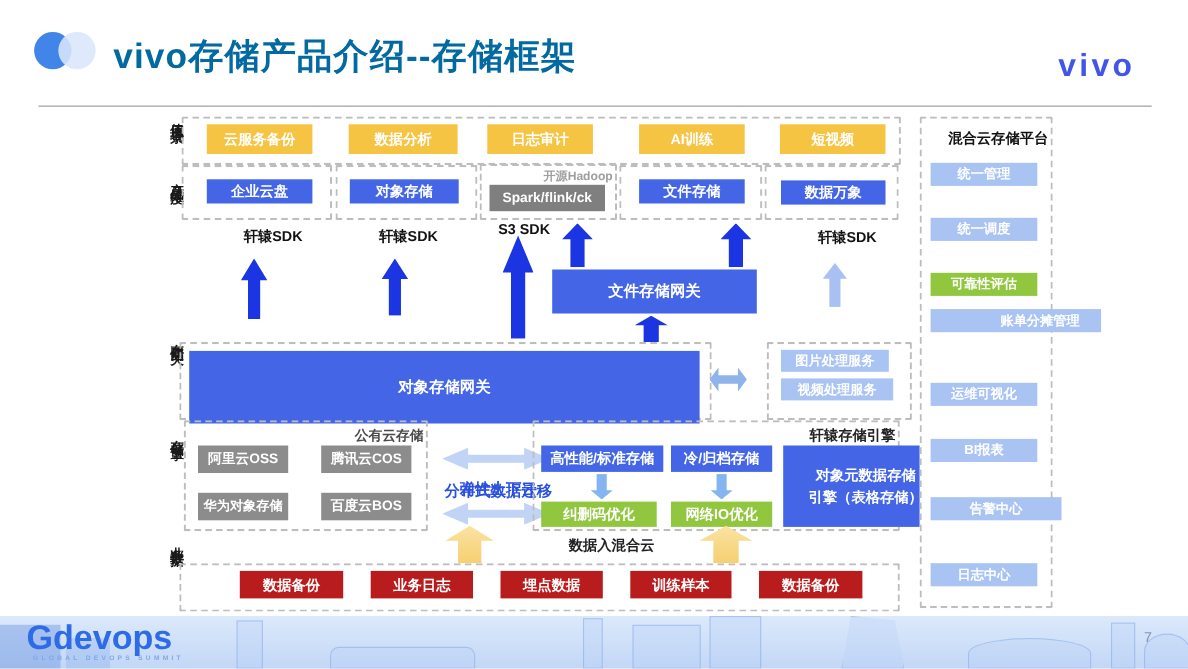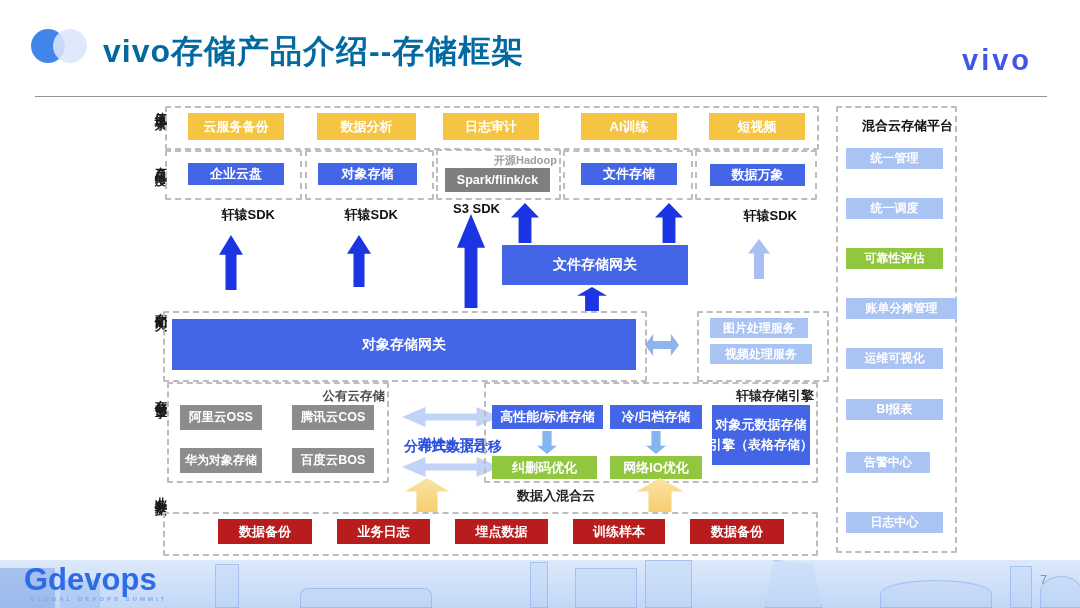--- a/index.html
+++ b/index.html
@@ -92,21 +92,21 @@
   <div class="arrow-up" style="left:347px;top:235px;width:24px;height:52px;"></div>
   <div class="arrow-up" style="left:457px;top:214px;width:28px;height:94px;"></div>
   <div class="arrow-up" style="left:511px;top:203px;width:28px;height:40px;"></div>
   <div class="arrow-up" style="left:655px;top:203px;width:28px;height:40px;"></div>
   <div class="arrow-up" style="left:577px;top:287px;width:30px;height:24px;"></div>
   <div class="arrow-up" style="left:748px;top:239px;width:22px;height:40px;background:#ABC0F2;"></div>
 
   <div class="box blue" style="left:502px;top:245px;width:186px;height:40px;font-size:14px;">文件存储网关</div>
 
   <div class="dashed" style="left:163px;top:311px;width:480px;height:67px;"></div>
-  <div class="box blue" style="left:172px;top:319px;width:464px;height:51px;font-size:14px;">对象存储网关</div>
+  <div class="box blue" style="left:172px;top:319px;width:464px;height:66px;font-size:14px;">对象存储网关</div>
   <div class="harrow ha-strong" style="left:645px;top:334px;width:34px;height:22px;"></div>
   <div class="dashed" style="left:697px;top:311px;width:128px;height:67px;"></div>
   <div class="box lblue" style="left:710px;top:318px;width:98px;height:20px;">图片处理服务</div>
   <div class="box lblue" style="left:710px;top:344px;width:102px;height:20px;">视频处理服务</div>
 
   <div class="dashed" style="left:167px;top:382px;width:218px;height:97px;"></div>
   <div class="sectitle" style="left:167px;top:388px;width:218px;font-size:12.5px;">公有云存储</div>
   <div class="box" style="left:180px;top:405px;width:82px;height:25px;background:#8C8C8C;font-size:12.5px;">阿里云OSS</div>
   <div class="box" style="left:292px;top:405px;width:82px;height:25px;background:#8C8C8C;font-size:12.5px;">腾讯云COS</div>
   <div class="box" style="left:180px;top:448px;width:82px;height:25px;background:#8C8C8C;font-size:12px;">华为对象存储</div>
@@ -118,21 +118,21 @@
   <div class="harrow ha-light" style="left:402px;top:457px;width:98px;height:20px;"></div>
 
   <div class="dashed" style="left:484px;top:382px;width:330px;height:97px;"></div>
   <div class="sectitle" style="left:484px;top:387px;width:330px;font-size:13px;color:#222;">轩辕存储引擎</div>
   <div class="box blue" style="left:492px;top:405px;width:111px;height:24px;">高性能/标准存储</div>
   <div class="box blue" style="left:610px;top:405px;width:92px;height:24px;">冷/归档存储</div>
   <div class="arrow-down" style="left:537px;top:431px;width:20px;height:23px;"></div>
   <div class="arrow-down" style="left:646px;top:431px;width:20px;height:23px;"></div>
   <div class="box green" style="left:492px;top:456px;width:105px;height:23px;">纠删码优化</div>
   <div class="box green" style="left:610px;top:456px;width:92px;height:23px;">网络IO优化</div>
-  <div class="box blue" style="left:712px;top:405px;width:98px;height:60px;line-height:20px;">
+  <div class="box blue" style="left:712px;top:405px;width:98px;height:74px;line-height:20px;padding-left:26px;">
     <div style="text-align:center;">
       <span>对象元数据存储</span><br>
       <span>引擎（表格存储）</span>
     </div>
   </div>
 
   <div class="yarrow" style="left:405px;top:478px;width:44px;height:34px;"></div>
   <div class="yarrow" style="left:636px;top:478px;width:48px;height:34px;"></div>
   <div class="sectitle" style="left:505px;top:487px;width:90px;font-size:13px;color:#222;">数据入混合云</div>
 
@@ -141,24 +141,24 @@
   <div class="box gray" style="left:337px;top:519px;width:93px;height:25px;">业务日志</div>
   <div class="box gray" style="left:455px;top:519px;width:93px;height:25px;">埋点数据</div>
   <div class="box gray" style="left:573px;top:519px;width:92px;height:25px;">训练样本</div>
   <div class="box gray" style="left:690px;top:519px;width:94px;height:25px;">数据备份</div>
 
   <div class="dashed" style="left:836px;top:106px;width:117px;height:443px;"></div>
   <div class="sectitle" style="left:836px;top:117px;width:117px;font-size:13px;color:#111;">混合云存储平台</div>
   <div class="box lblue" style="left:846px;top:148px;width:97px;height:21px;">统一管理</div>
   <div class="box lblue" style="left:846px;top:198px;width:97px;height:21px;">统一调度</div>
   <div class="box green" style="left:846px;top:248px;width:97px;height:21px;font-size:12px;">可靠性评估</div>
-  <div class="box lblue" style="left:846px;top:298px;width:111px;height:21px;">账单分摊管理</div>
+  <div class="box lblue" style="left:846px;top:281px;width:111px;height:21px;padding-left:44px;">账单分摊管理</div>
   <div class="box lblue" style="left:846px;top:348px;width:97px;height:21px;">运维可视化</div>
   <div class="box lblue" style="left:846px;top:399px;width:97px;height:21px;">BI报表</div>
-  <div class="box lblue" style="left:846px;top:452px;width:84px;height:21px;">告警中心</div>
+  <div class="box lblue" style="left:846px;top:452px;width:119px;height:21px;">告警中心</div>
   <div class="box lblue" style="left:846px;top:512px;width:97px;height:21px;">日志中心</div>
 
   <div class="footer">
     <div class="bld" style="left:0px;width:55px;height:40px;background:rgba(110,150,225,0.45);"></div>
     <div class="bld" style="left:60px;width:40px;height:28px;"></div>
     <div class="bld-o" style="left:215px;width:22px;height:42px;"></div>
     <div class="bld-o" style="left:300px;width:130px;height:18px;border-radius:8px 8px 0 0;"></div>
     <div class="bld-o" style="left:530px;width:16px;height:44px;"></div>
     <div class="bld-o" style="left:575px;width:60px;height:38px;"></div>
     <div class="bld-o" style="left:645px;width:45px;height:46px;"></div>

